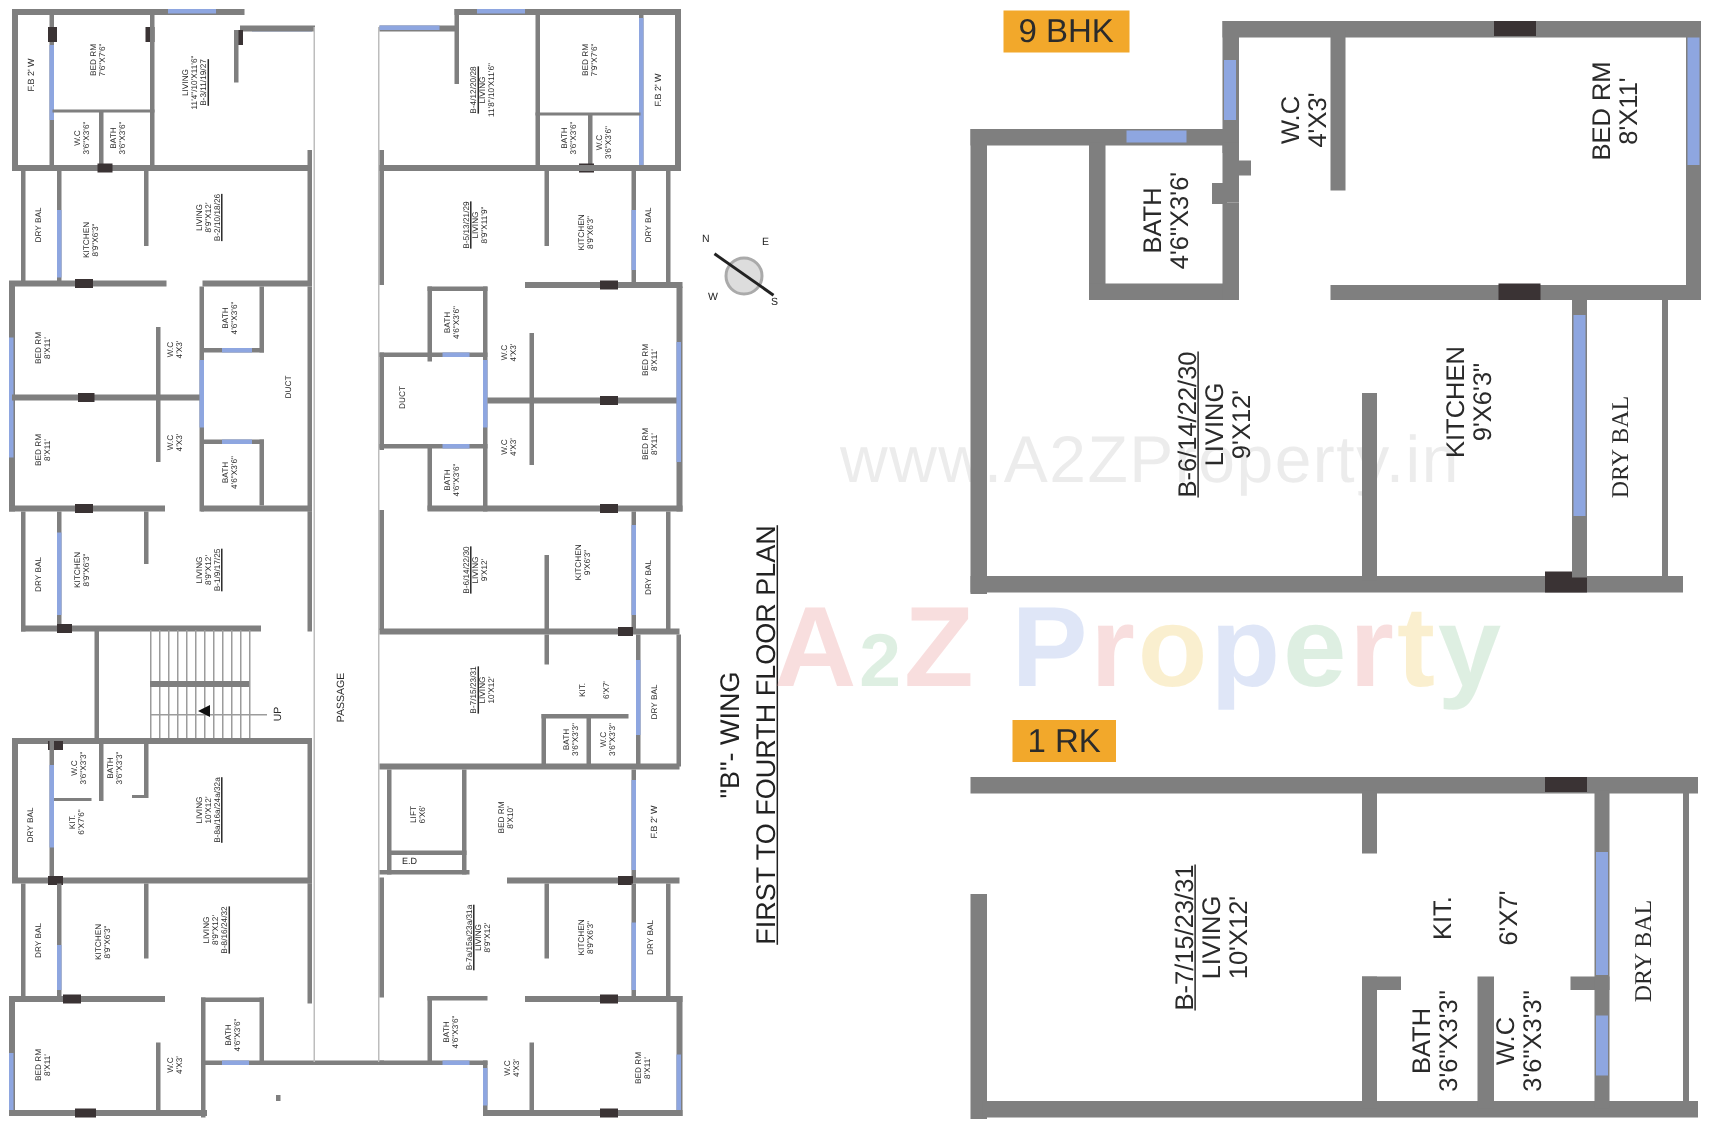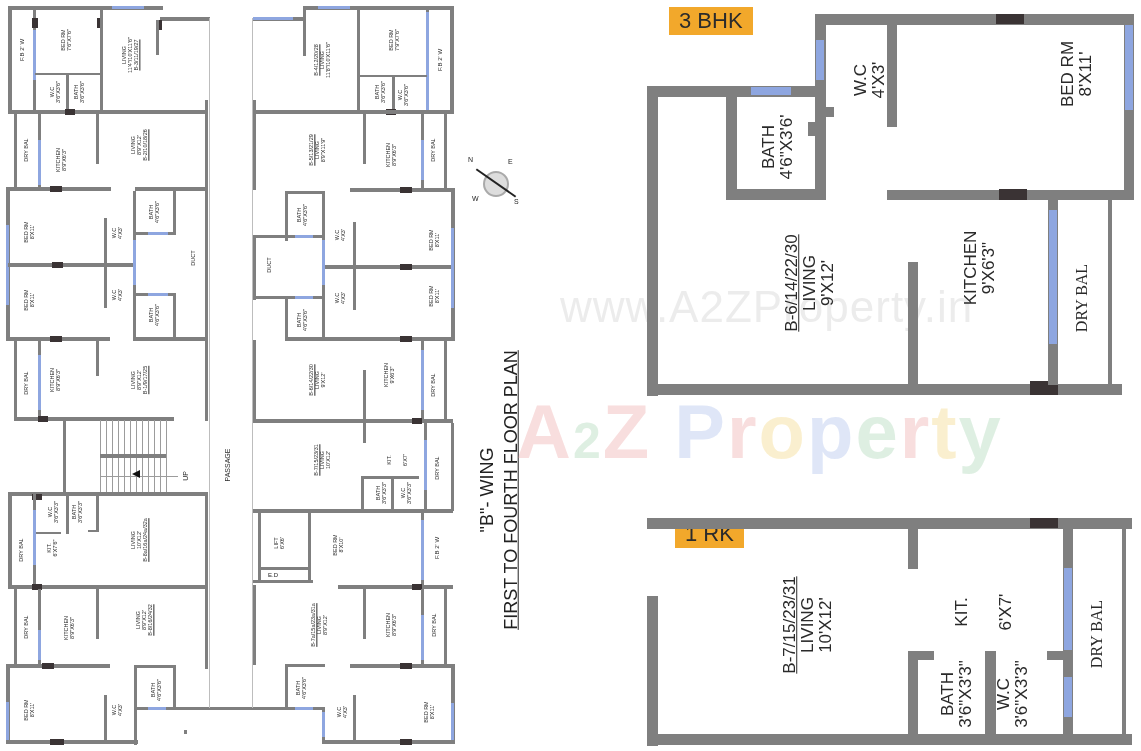--- a/index.html
+++ b/index.html
@@ -469,21 +469,21 @@
   <div>"B"- WING</div>
   <span>FIRST TO FOURTH  FLOOR  PLAN</span>
 </div>
 
 <div class="watermark-url">www.A2ZProperty.in</div>
 <div class="watermark-logo">
   <span style="color:#e88a8a;">A</span><span style="color:#8cc79a;font-size:50px;">2</span><span style="color:#e88a8a;">Z </span><span style="color:#8fa9e6;">P</span><span style="color:#e88a8a;">r</span><span style="color:#f0c955;">o</span><span style="color:#8fa9e6;">p</span><span style="color:#8cc79a;">e</span><span style="color:#e88a8a;">r</span><span style="color:#f0c955;">t</span><span style="color:#8cc79a;">y</span>
 </div>
 
 <div>
-  <div class="badge" style="left:669px;top:7px;">3 BHK</div>
+  <div class="badge" style="left:669px;top:7px;">9 BHK</div>
 
   <div class="wall" style="left:815px;top:14px;width:319px;height:11px;"></div>
   <div class="door" style="left:996px;top:14px;width:28px;height:10px;"></div>
   <div class="wall" style="left:815px;top:14px;width:11px;height:88px;"></div>
   <div class="win" style="left:816px;top:40px;width:8px;height:40px;"></div>
   <div class="wall" style="left:887px;top:20px;width:10px;height:107px;"></div>
   <div class="wall" style="left:1124px;top:14px;width:10px;height:185px;"></div>
   <div class="win" style="left:1125px;top:25px;width:8px;height:85px;"></div>
   <div class="wall" style="left:647px;top:86px;width:178px;height:11px;"></div>
   <div class="win" style="left:751px;top:87px;width:40px;height:8px;"></div>
@@ -521,21 +521,21 @@
       <span class="d">9'X12'</span>
     </div>
   <div class="lbl big" style="left:980px;top:268px;">
       <span class="n">KITCHEN</span>
       <span class="d">9'X6'3"</span>
     </div>
   <div class="lbl" style="left:1082px;top:298px;font-size:16px;font-family:'Liberation Serif',serif;">DRY BAL</div>
 </div>
 
 <div>
-  <div class="badge" style="left:675px;top:480px;margin-top:40px;">1 RK</div>
+  <div class="badge" style="left:675px;top:480px;">1 RK</div>
 
   <div class="wall" style="left:647px;top:518px;width:485px;height:11px;"></div>
   <div class="door" style="left:1030px;top:518px;width:28px;height:10px;"></div>
   <div class="wall" style="left:647px;top:596px;width:11px;height:150px;"></div>
   <div class="wall" style="left:655px;top:734px;width:477px;height:11px;"></div>
   <div class="wall" style="left:908px;top:527px;width:10px;height:42px;"></div>
   <div class="wall" style="left:908px;top:651px;width:10px;height:88px;"></div>
   <div class="wall" style="left:908px;top:651px;width:26px;height:9px;"></div>
   <div class="wall" style="left:985px;top:651px;width:11px;height:88px;"></div>
   <div class="wall" style="left:1047px;top:651px;width:26px;height:9px;"></div>

